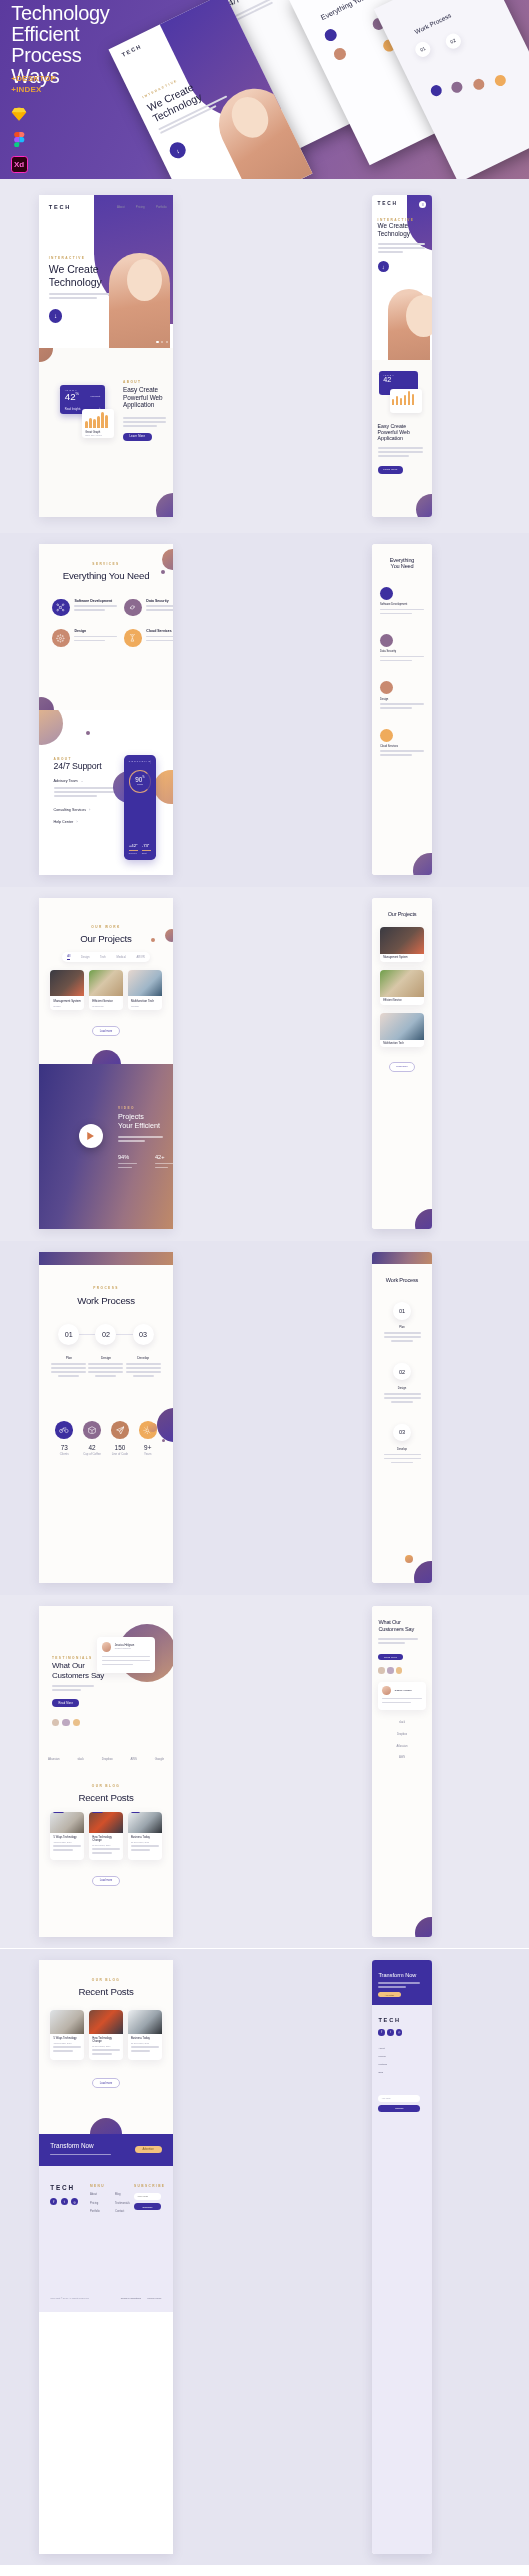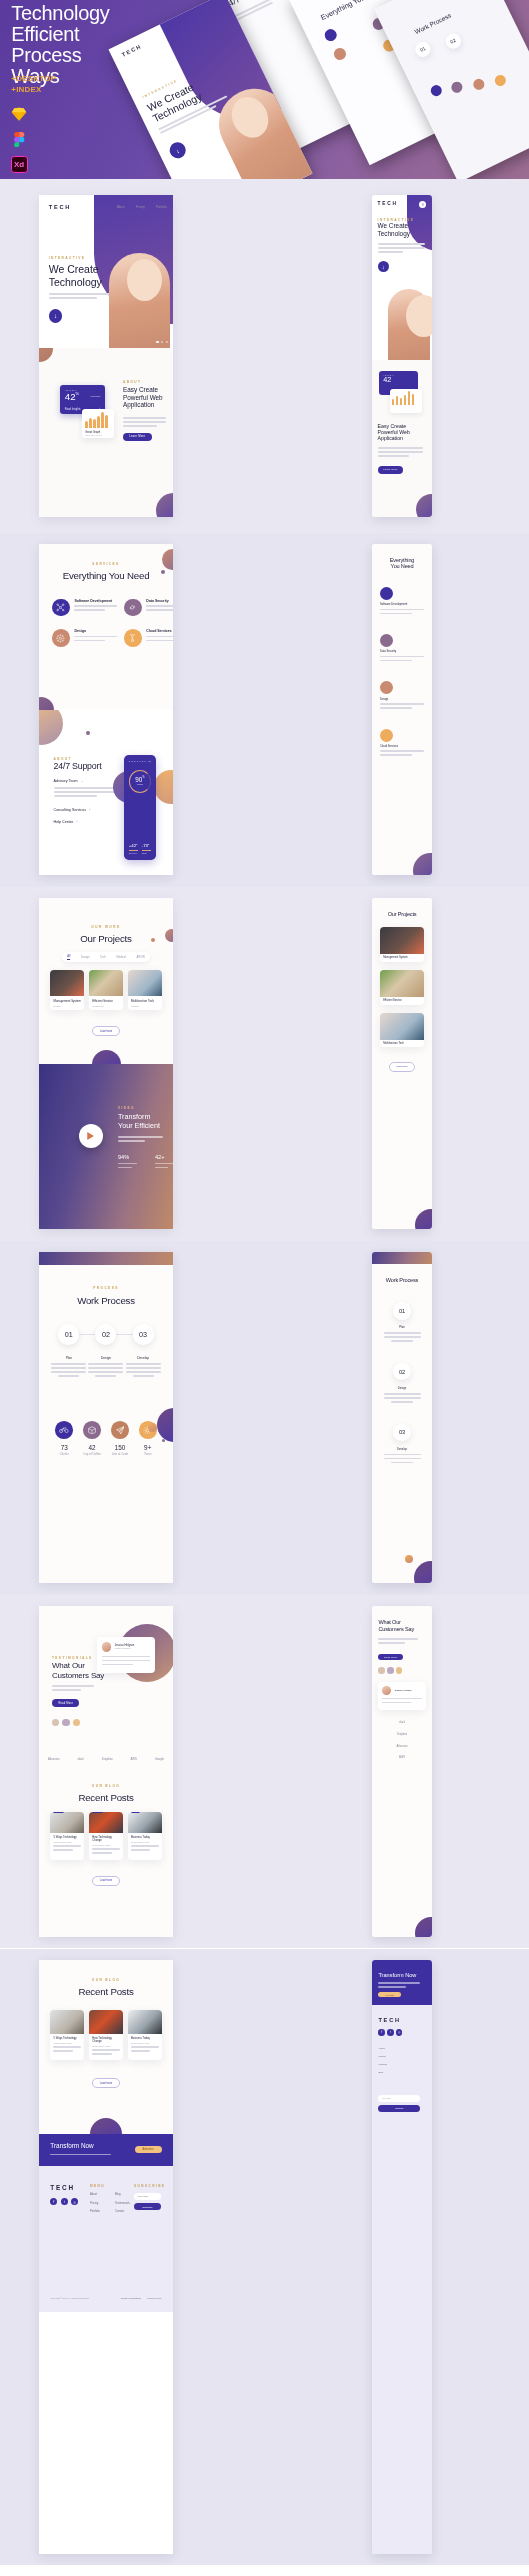--- a/index.html
+++ b/index.html
@@ -532,21 +532,21 @@
     <div style="position:relative;height:166px;overflow:hidden;">
       <div style="position:absolute;inset:0;background:linear-gradient(105deg,#3a3382 0%,#5a4a8e 35%,#9a7282 70%,#c08a68 100%);"></div>
       <div class="dots-grid-w" style="position:absolute;left:14.5px;top:39px;width:42px;height:51px;"></div>
       <div style="position:absolute;left:40px;top:60px;width:24px;height:24px;border-radius:50%;background:#fff;display:flex;align-items:center;justify-content:center;box-shadow:0 3.2px 9.7px rgba(0,0,0,.25);">
         <svg width="7.2" height="8" viewBox="0 0 10 12">
             <path d="M0 0 L10 6 L0 12 Z" fill="#d4794a"></path>
           </svg>
       </div>
       <div class="kicker l" style="position:absolute;left:79px;top:42px;color:#e8b98a;">VIDEO</div>
       <div style="position:absolute;left:79px;top:48px;font-size:7.2px;color:#fff;line-height:1.25;">
-        <span>Transform</span><br><span>Your Efficient</span>
+        <span>Projects</span><br><span>Your Efficient</span>
       </div>
       <div style="position:absolute;left:79px;top:72px;width:45px;">
         <div class="lorem" style="background:rgba(255,255,255,.55)"></div>
         <div class="lorem" style="background:rgba(255,255,255,.55);width:60%"></div>
       </div>
       <div style="position:absolute;left:79px;top:90px;display:flex;gap:17.7px;">
         <div>
           <div style="font-size:5.6px;color:#fff;">94%</div>
           <div style="margin-top:2.4px;width:19.3px;">
               <div class="lorem" style="background:rgba(255,255,255,.45)"></div>

